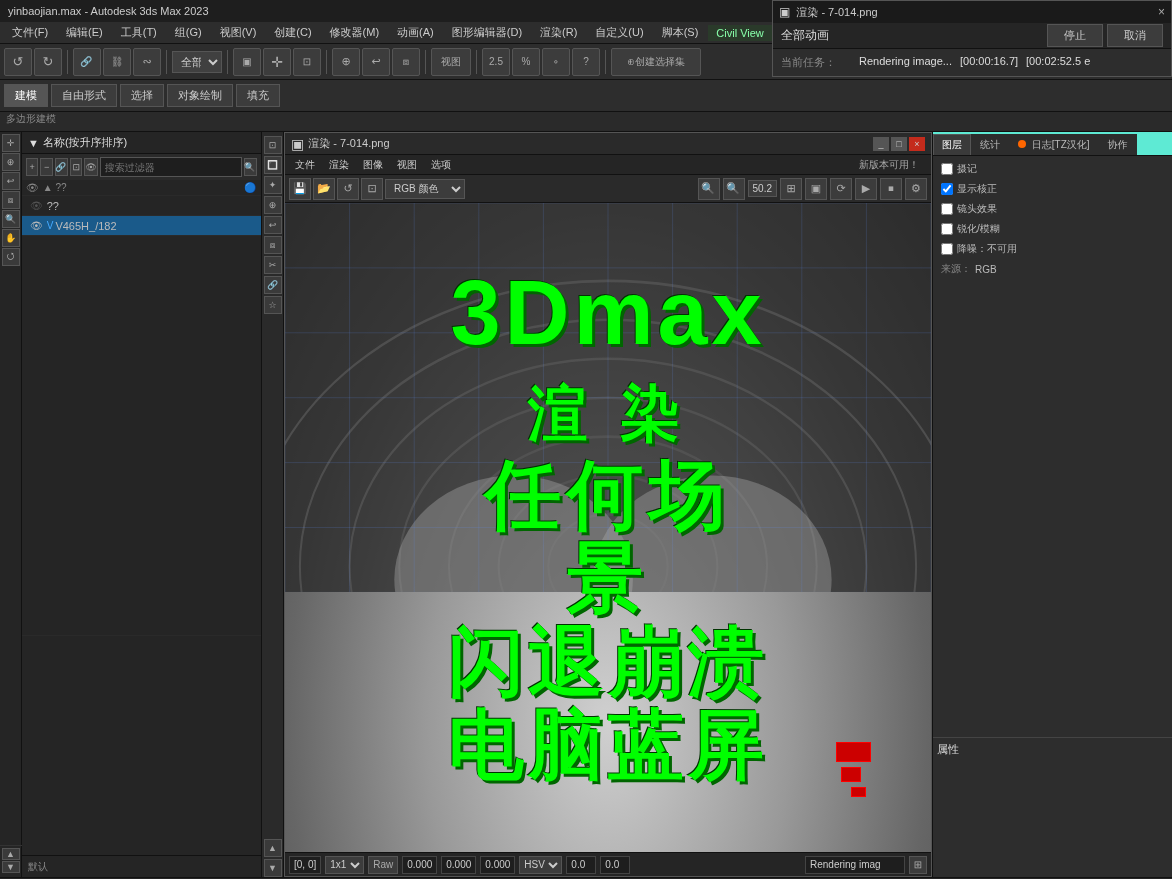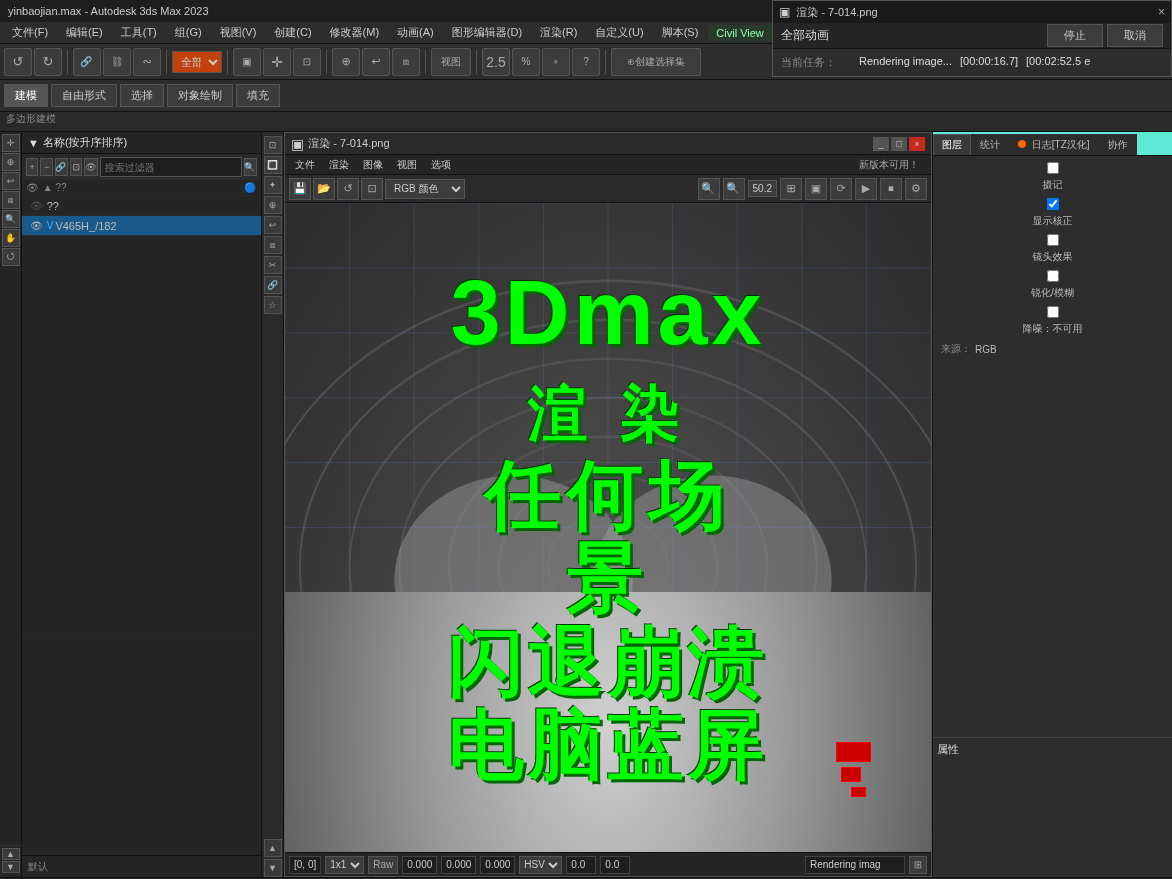--- a/index.html
+++ b/index.html
@@ -82,21 +82,21 @@
       font-size: 13px;
       cursor: pointer;
       display: flex;
       align-items: center;
       justify-content: center;
       border-radius: 2px;
     }
     .tb-separator { width: 1px; height: 24px; background: #555; margin: 0 3px; }
     .tb-dropdown {
       height: 22px;
-      background: #c2410c;
+      background: #404040;
       border: 1px solid #555;
       color: #ccc;
       font-size: 11px;
       padding: 0 4px;
     }
 
     
     #toolbar2 {
       height: 32px;
       background: #2d2d2d;
@@ -531,21 +531,20 @@
       gap: 2px;
     }
 
     .right-checkbox-row {
       display: flex;
       align-items: center;
       gap: 4px;
       padding: 2px 4px;
       font-size: 10px;
       color: #bbb;
-      flex-direction: column;
     }
     .right-checkbox-row input[type=checkbox] { width: 12px; height: 12px; }
     .right-item-row {
       display: flex;
       align-items: center;
       gap: 4px;
       padding: 2px 4px;
       font-size: 10px;
       color: #bbb;
       cursor: pointer;
@@ -661,21 +660,21 @@
   <button class="tb-btn" style="font-size:10px;">▣</button>
   <button class="tb-btn" style="font-size:14px;">✛</button>
   <button class="tb-btn" style="font-size:10px;">⊡</button>
   <div class="tb-separator"></div>
   <button class="tb-btn" style="font-size:11px;">⊕</button>
   <button class="tb-btn" style="font-size:11px;">↩</button>
   <button class="tb-btn" style="font-size:10px;">⧈</button>
   <div class="tb-separator"></div>
   <button class="tb-btn" style="width:40px;font-size:10px;">视图</button>
   <div class="tb-separator"></div>
-  <button class="tb-btn" style="font-size:14px;">2.5</button>
+  <button class="tb-btn" style="font-size:10px;">2.5</button>
   <button class="tb-btn" style="font-size:10px;">%</button>
   <button class="tb-btn" style="font-size:10px;">∘</button>
   <button class="tb-btn" style="font-size:10px;">?</button>
   <div class="tb-separator"></div>
   <button class="tb-btn" style="font-size:10px;width:90px;">⊕创建选择集</button>
   <div style="flex:1;"></div>
   <button class="tb-btn" style="font-size:10px;">▦</button>
   <button class="tb-btn" style="font-size:10px;">▥</button>
   <button class="tb-btn" style="font-size:10px;">▤</button>
   <button class="tb-btn" style="font-size:10px;">⊞</button>

